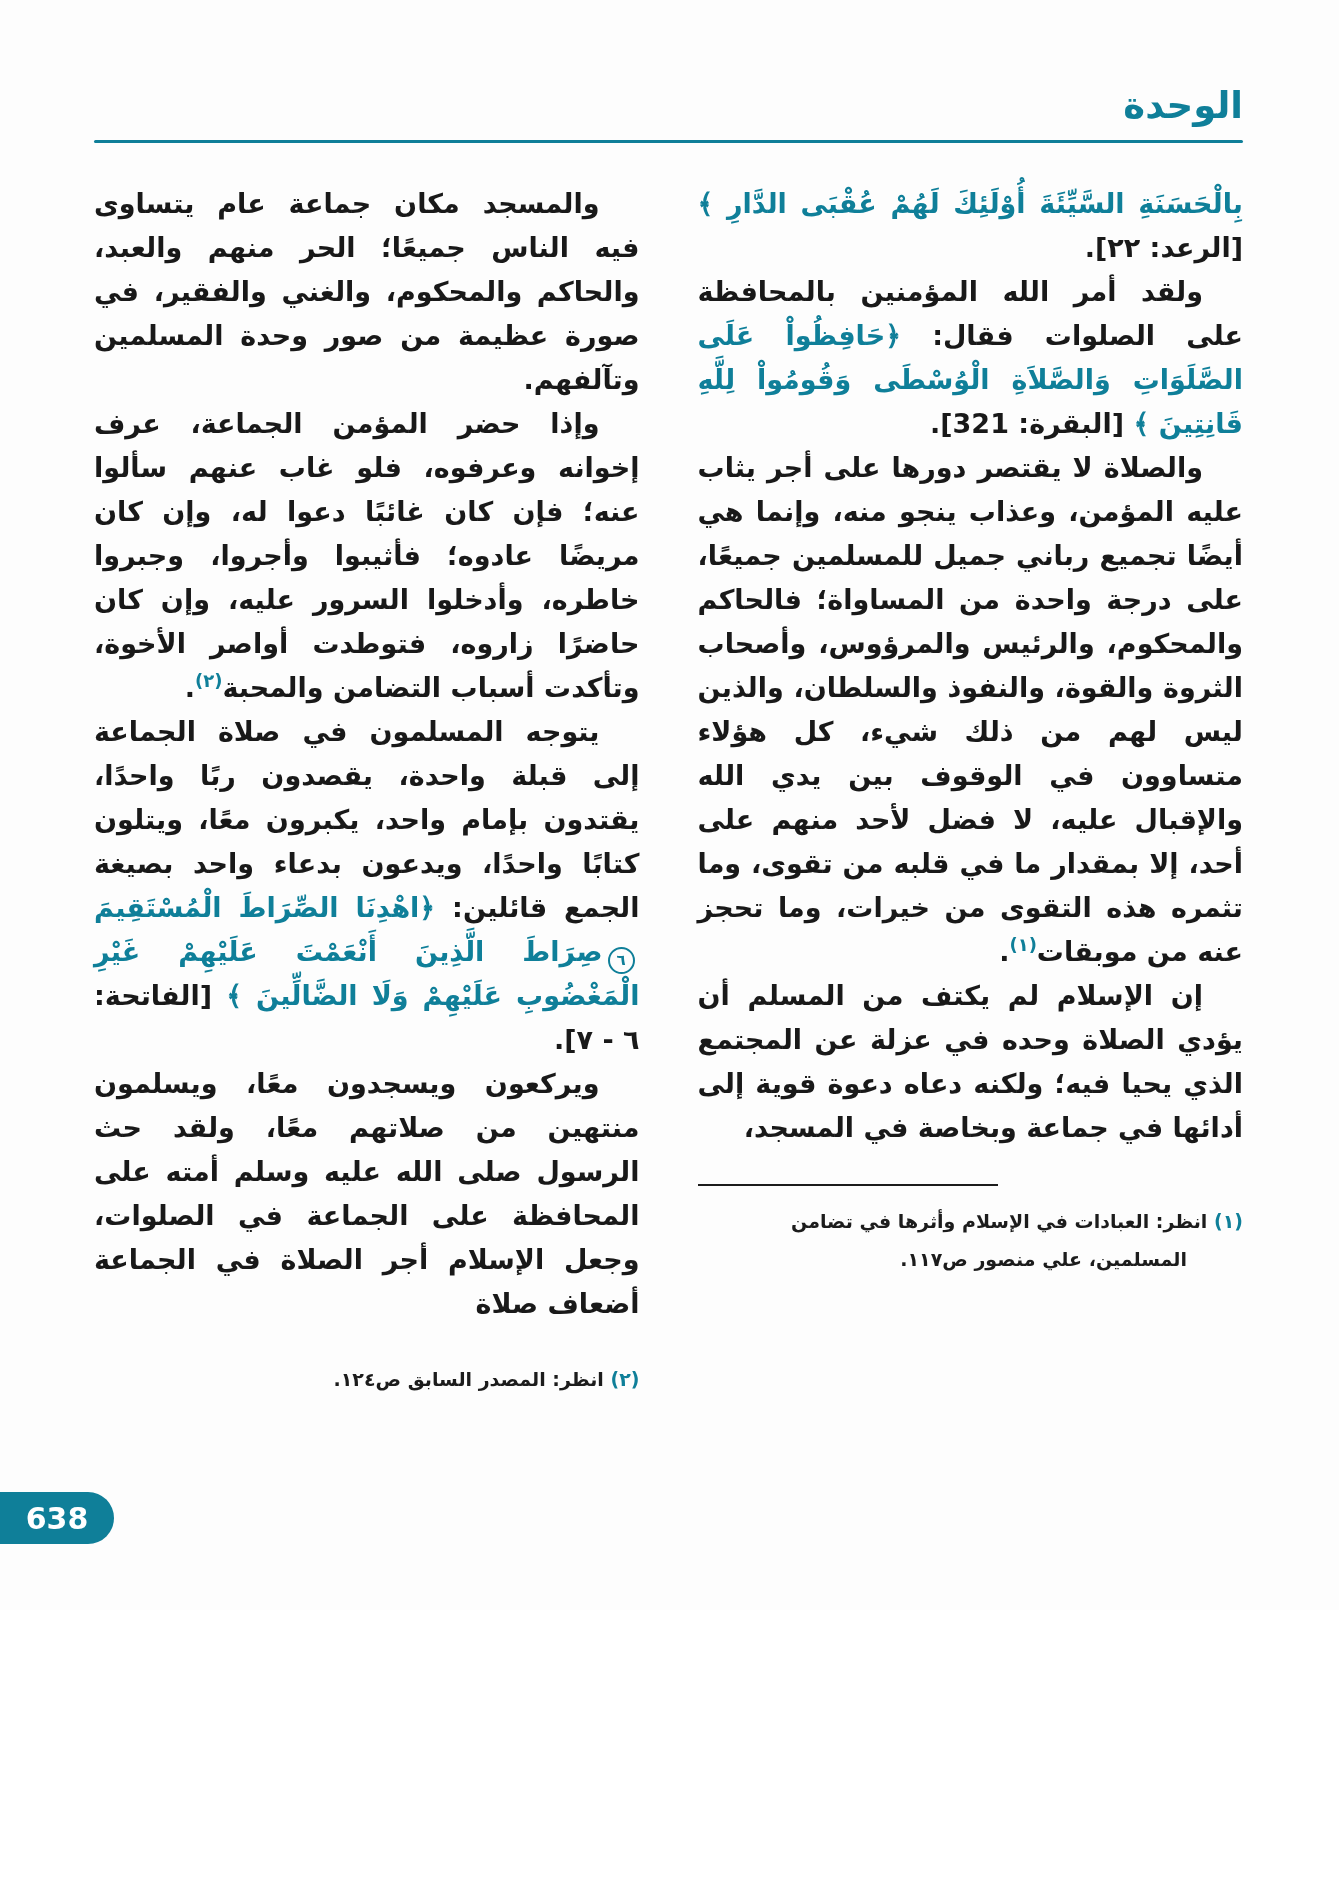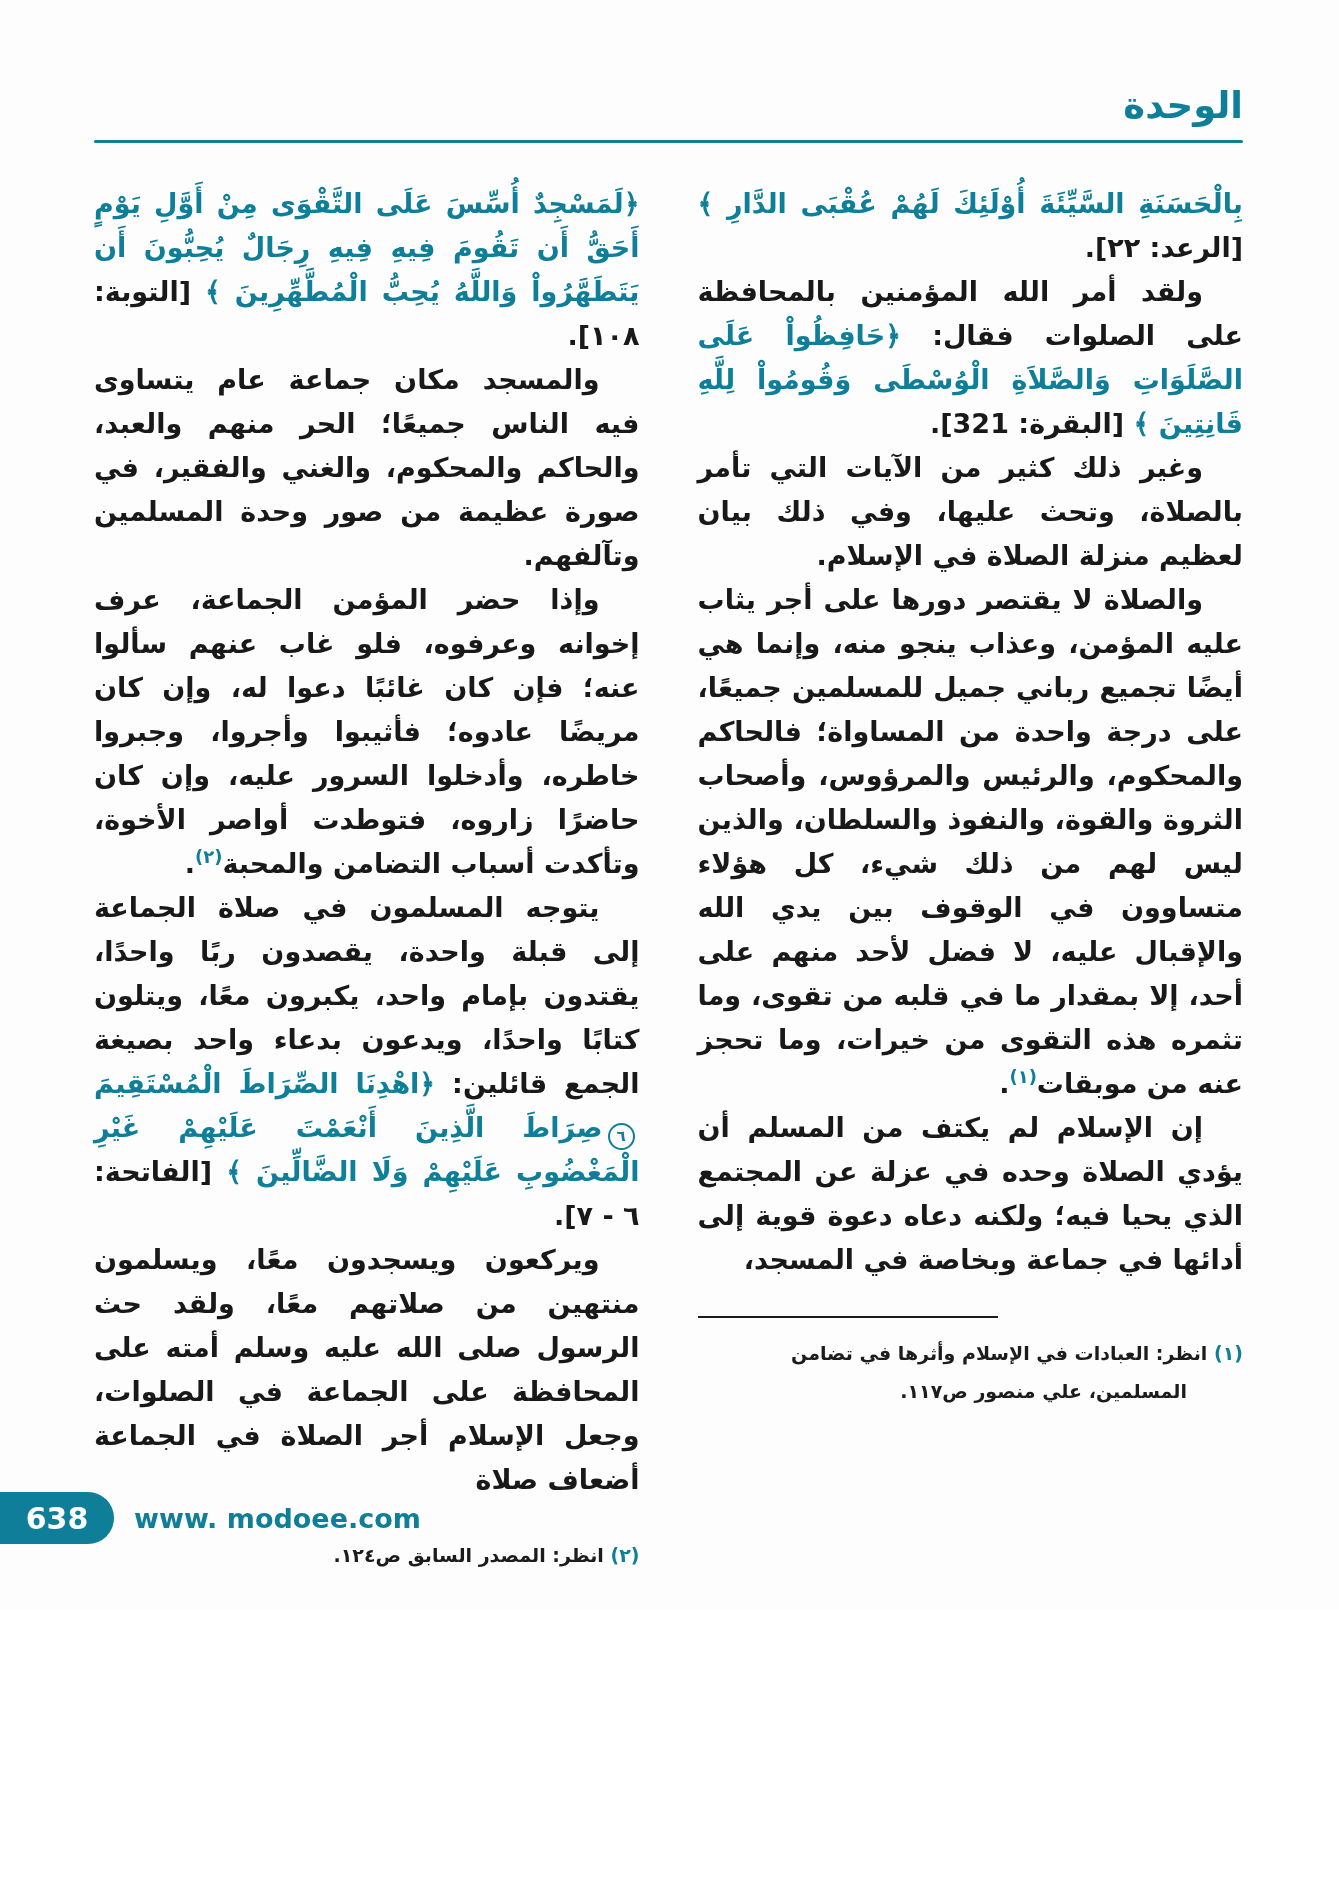--- a/index.html
+++ b/index.html
@@ -60,40 +60,37 @@
 
   <header class="page-header">
     <div class="header-title">الوحدة</div>
     <div class="header-rule"></div>
   </header>
 
   <main class="columns">
     <section class="column">
         <p class="para"><span class="seg-quran">بِالْحَسَنَةِ السَّيِّئَةَ أُوْلَئِكَ لَهُمْ عُقْبَى الدَّارِ ﴾</span><span class="seg-ref"> [الرعد: ٢٢].</span></p>
         <p class="para indent"><span class="seg-normal">ولقد أمر الله المؤمنين بالمحافظة على الصلوات فقال: </span><span class="seg-quran">﴿حَافِظُواْ عَلَى الصَّلَوَاتِ وَالصَّلاَةِ الْوُسْطَى وَقُومُواْ لِلَّهِ قَانِتِينَ ﴾</span><span class="seg-ref"> [البقرة: 321].</span></p>
-        <p class="para indent"><span class="seg-normal">وغير ذلك كثير من الآيات التي تأمر بالصلاة، وتحث عليها، وفي ذلك بيان لعظيم منزلة الصلاة في الإسلام.</span></p>
         <p class="para indent"><span class="seg-normal">والصلاة لا يقتصر دورها على أجر يثاب عليه المؤمن، وعذاب ينجو منه، وإنما هي أيضًا تجميع رباني جميل للمسلمين جميعًا، على درجة واحدة من المساواة؛ فالحاكم والمحكوم، والرئيس والمرؤوس، وأصحاب الثروة والقوة، والنفوذ والسلطان، والذين ليس لهم من ذلك شيء، كل هؤلاء متساوون في الوقوف بين يدي الله والإقبال عليه، لا فضل لأحد منهم على أحد، إلا بمقدار ما في قلبه من تقوى، وما تثمره هذه التقوى من خيرات، وما تحجز عنه من موبقات</span><span class="seg-fnref">(١)</span><span class="seg-normal">.</span></p>
         <p class="para indent"><span class="seg-normal">إن الإسلام لم يكتف من المسلم أن يؤدي الصلاة وحده في عزلة عن المجتمع الذي يحيا فيه؛ ولكنه دعاه دعوة قوية إلى أدائها في جماعة وبخاصة في المسجد،</span></p>
         <div class="footnotes">
           <div class="fn-rule"></div>
           <p class="fn-line"><span class="fn-marker">(١)</span> انظر: العبادات في الإسلام وأثرها في تضامن المسلمين، علي منصور ص١١٧.</p>
         </div>
       </section>
     <section class="column">
-        <p class="para"><span class="seg-quran">﴿لَمَسْجِدٌ أُسِّسَ عَلَى التَّقْوَى مِنْ أَوَّلِ يَوْمٍ أَحَقُّ أَن تَقُومَ فِيهِ فِيهِ رِجَالٌ يُحِبُّونَ أَن يَتَطَهَّرُواْ وَاللَّهُ يُحِبُّ الْمُطَّهِّرِينَ ﴾</span><span class="seg-ref"> [التوبة: ١٠٨].</span></p>
         <p class="para indent"><span class="seg-normal">والمسجد مكان جماعة عام يتساوى فيه الناس جميعًا؛ الحر منهم والعبد، والحاكم والمحكوم، والغني والفقير، في صورة عظيمة من صور وحدة المسلمين وتآلفهم.</span></p>
         <p class="para indent"><span class="seg-normal">وإذا حضر المؤمن الجماعة، عرف إخوانه وعرفوه، فلو غاب عنهم سألوا عنه؛ فإن كان غائبًا دعوا له، وإن كان مريضًا عادوه؛ فأثيبوا وأجروا، وجبروا خاطره، وأدخلوا السرور عليه، وإن كان حاضرًا زاروه، فتوطدت أواصر الأخوة، وتأكدت أسباب التضامن والمحبة</span><span class="seg-fnref">(٢)</span><span class="seg-normal">.</span></p>
         <p class="para indent"><span class="seg-normal">يتوجه المسلمون في صلاة الجماعة إلى قبلة واحدة، يقصدون ربًا واحدًا، يقتدون بإمام واحد، يكبرون معًا، ويتلون كتابًا واحدًا، ويدعون بدعاء واحد بصيغة الجمع قائلين: </span><span class="seg-quran">﴿اهْدِنَا الصِّرَاطَ الْمُسْتَقِيمَ</span><span class="ayah-circle">٦</span><span class="seg-quran">صِرَاطَ الَّذِينَ أَنْعَمْتَ عَلَيْهِمْ غَيْرِ الْمَغْضُوبِ عَلَيْهِمْ وَلَا الضَّالِّينَ ﴾</span><span class="seg-ref"> [الفاتحة: ٦ - ٧].</span></p>
         <p class="para indent"><span class="seg-normal">ويركعون ويسجدون معًا، ويسلمون منتهين من صلاتهم معًا، ولقد حث الرسول صلى الله عليه وسلم أمته على المحافظة على الجماعة في الصلوات، وجعل الإسلام أجر الصلاة في الجماعة أضعاف صلاة</span></p>
         <div class="footnotes">
           <p class="fn-line"><span class="fn-marker">(٢)</span> انظر: المصدر السابق ص١٢٤.</p>
         </div>
       </section>
   </main>
 
   <footer class="page-footer">
     <div class="page-number-pill">
       <span>638</span>
     </div>
-    <div class="website">www. modoee.com</div>
   </footer>
 
 </div>
 
 </body></html>

